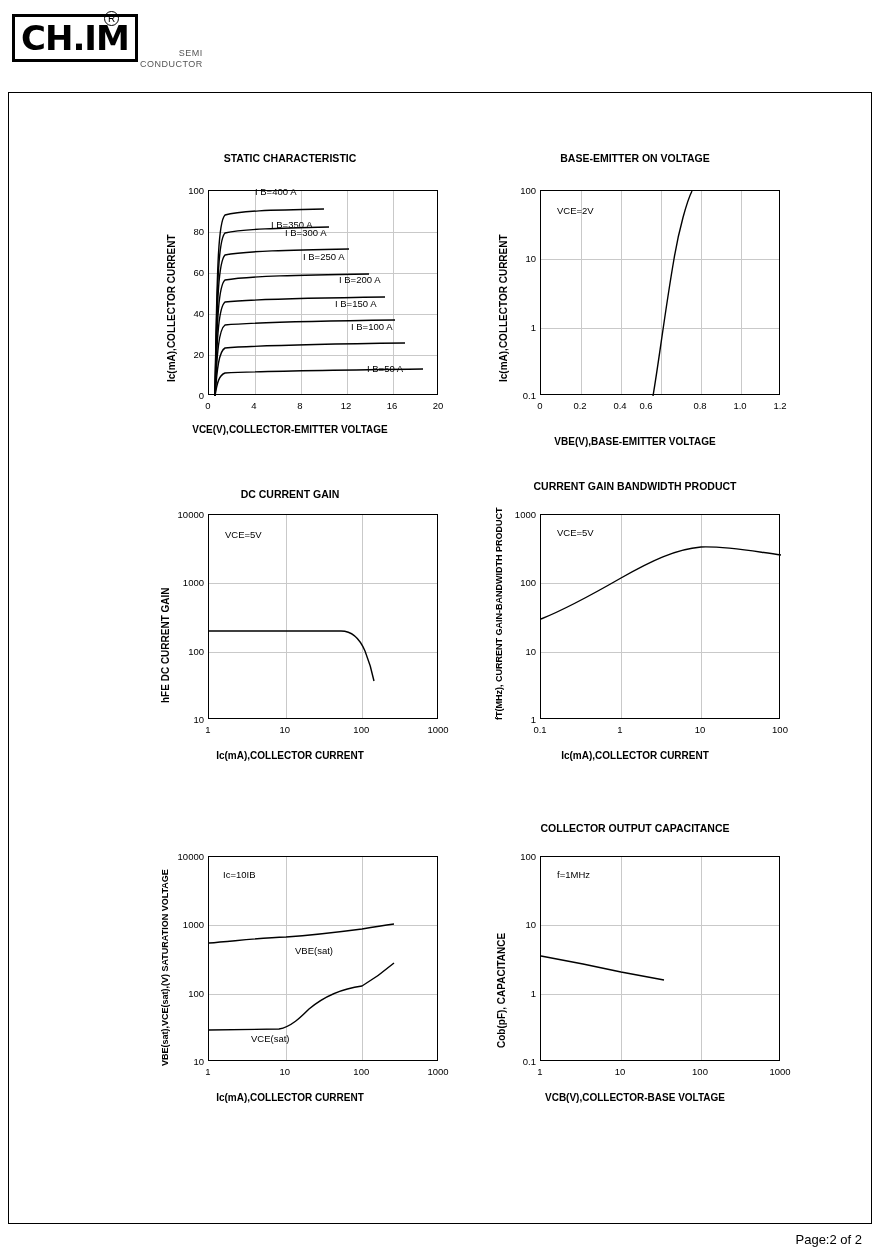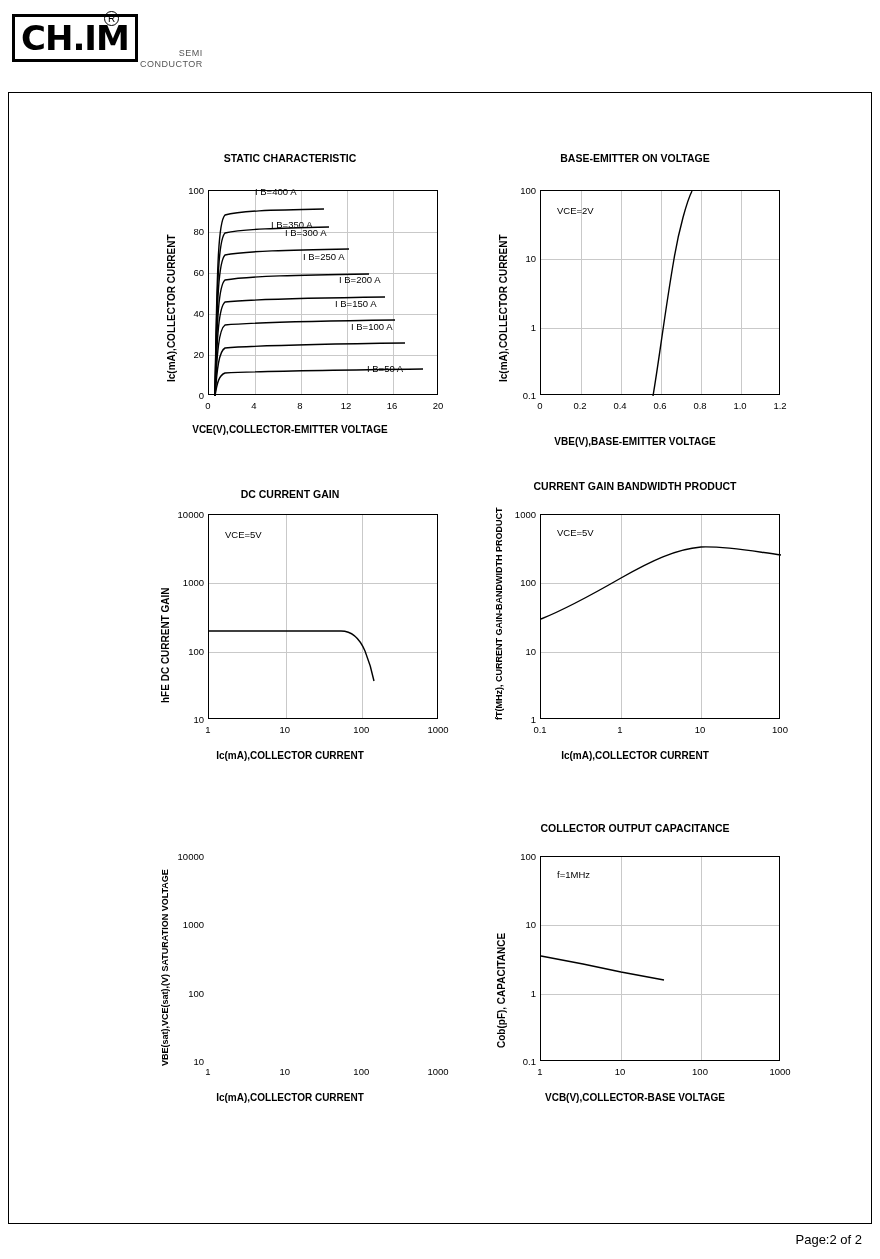--- a/index.html
+++ b/index.html
@@ -181,21 +181,21 @@
     </div>
 
     <div class="axis-label-y" style="left:34px; top:243px; width:32px;">0.1</div>
     <div class="axis-label-y" style="left:34px; top:174.7px; width:32px;">1</div>
     <div class="axis-label-y" style="left:34px; top:106.3px; width:32px;">10</div>
     <div class="axis-label-y" style="left:34px; top:38px; width:32px;">100</div>
 
     <div class="axis-label-x" style="left:70px; top:248px;">0</div>
     <div class="axis-label-x" style="left:110px; top:248px;">0.2</div>
     <div class="axis-label-x" style="left:150px; top:248px;">0.4</div>
-    <div class="axis-label-x" style="left:190px; top:248px;">0.6</div>
+    <div class="axis-label-x" style="left:176px; top:248px;">0.6</div>
     <div class="axis-label-x" style="left:230px; top:248px;">0.8</div>
     <div class="axis-label-x" style="left:270px; top:248px;">1.0</div>
     <div class="axis-label-x" style="left:310px; top:248px;">1.2</div>
 
     <div class="axis-title-x" style="left:0; top:284px;">VBE(V),BASE-EMITTER VOLTAGE</div>
     <div class="axis-title-y" style="left:28px; top:230px;">Ic(mA),COLLECTOR CURRENT</div>
   </div>
 
   <div class="chart" style="left:130px; top:488px; width:320px; height:300px;">
     <div class="chart-title">DC CURRENT GAIN</div>
@@ -252,20 +252,36 @@
     <div class="axis-label-x" style="left:150px; top:244px;">1</div>
     <div class="axis-label-x" style="left:230px; top:244px;">10</div>
     <div class="axis-label-x" style="left:310px; top:244px;">100</div>
 
     <div class="axis-title-x" style="left:0; top:270px;">Ic(mA),COLLECTOR CURRENT</div>
     <div class="axis-title-y" style="left:24px; top:240px; font-size:9px;">fT(MHz), CURRENT GAIN-BANDWIDTH PRODUCT</div>
   </div>
 
   <div class="chart" style="left:130px; top:818px; width:320px; height:310px;">
 
+    <div class="plot" style="left:78px; top:38px; width:230px; height:205px;">
+      <div class="grid-line v" style="left:76.7px;"></div>
+      <div class="grid-line v" style="left:153.3px;"></div>
+      <div class="grid-line h" style="top:68.3px;"></div>
+      <div class="grid-line h" style="top:136.7px;"></div>
+
+      <svg class="curves" width="230" height="205" viewBox="0 0 230 205">
+
+        <path d="M0,86 C26,84 50,81 77,80 C106,78 130,75 153,72 C165,70 178,68 185,67" fill="none" stroke="#000" stroke-width="1.4"></path>
+
+        <path d="M0,173 L70,172 C82,170 92,160 100,152 C112,142 130,132 153,129 C168,120 178,112 185,106" fill="none" stroke="#000" stroke-width="1.4"></path>
+      </svg>
+      <div class="annot" style="left:14px; top:12px;">Ic=10IB</div>
+      <div class="annot" style="left:86px; top:88px;">VBE(sat)</div>
+      <div class="annot" style="left:42px; top:176px;">VCE(sat)</div>
+    </div>
 
     <div class="axis-label-y" style="left:40px; top:243px; width:34px;">10</div>
     <div class="axis-label-y" style="left:40px; top:174.7px; width:34px;">100</div>
     <div class="axis-label-y" style="left:40px; top:106.3px; width:34px;">1000</div>
     <div class="axis-label-y" style="left:34px; top:38px; width:40px;">10000</div>
 
     <div class="axis-label-x" style="left:78px; top:248px;">1</div>
     <div class="axis-label-x" style="left:154.7px; top:248px;">10</div>
     <div class="axis-label-x" style="left:231.3px; top:248px;">100</div>
     <div class="axis-label-x" style="left:308px; top:248px;">1000</div>

